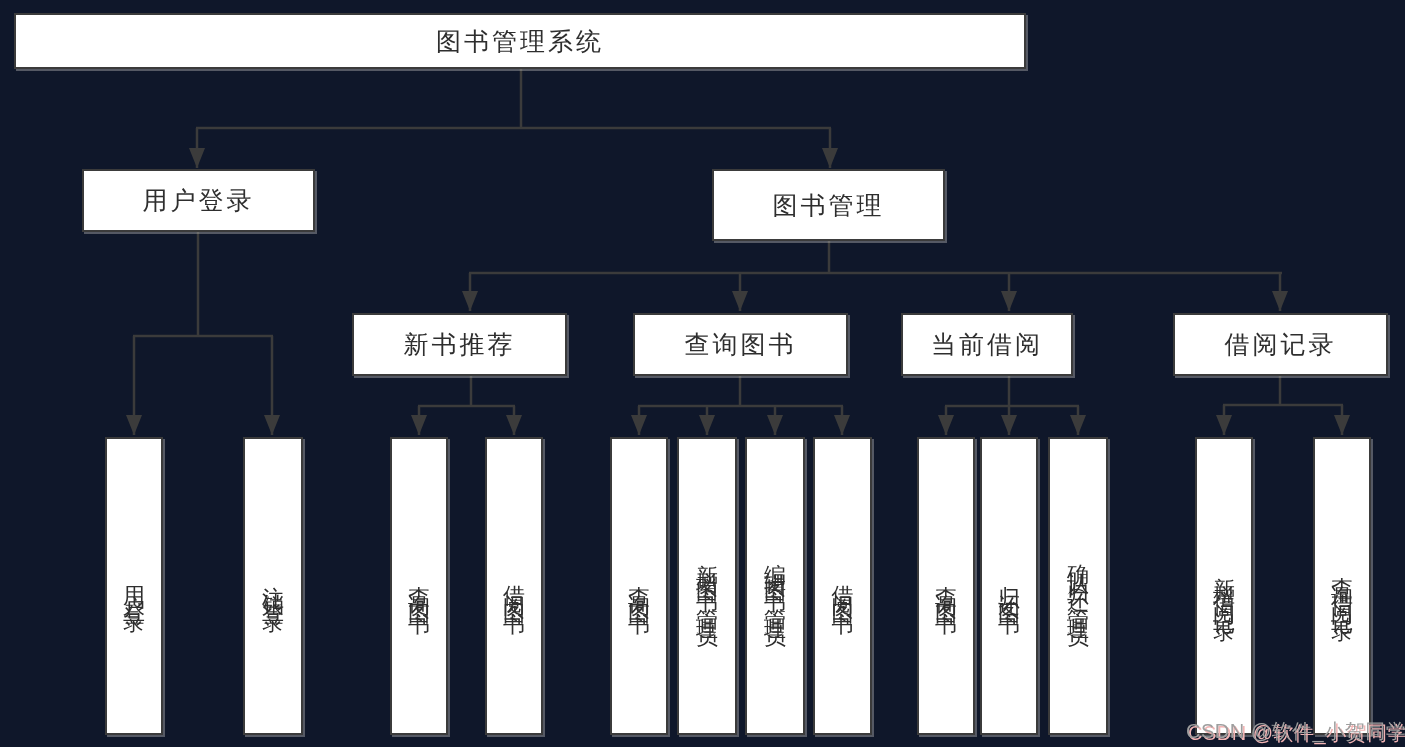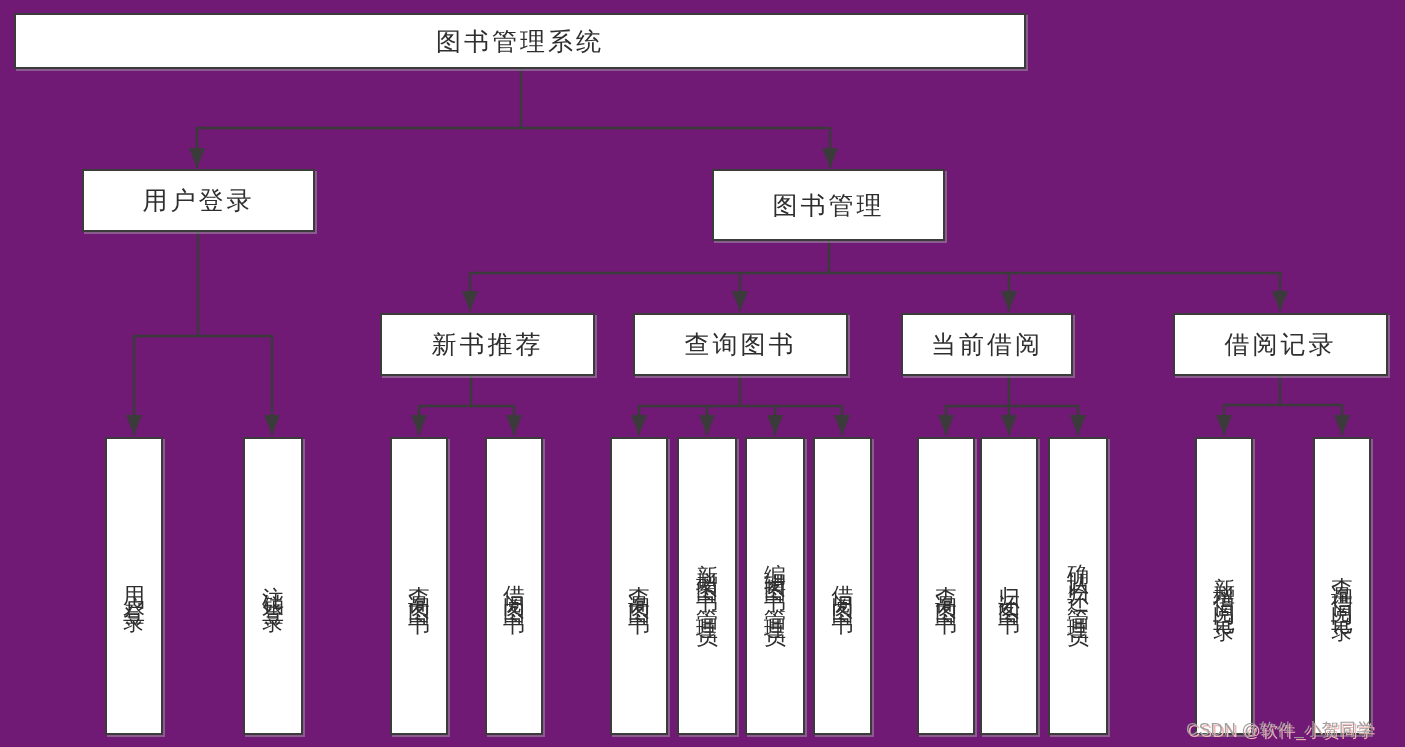--- a/index.html
+++ b/index.html
@@ -1,19 +1,19 @@
 <!DOCTYPE html>
 <html style="--ink: #3b3b3b; --text: #2e2e2e; --wm-gray: #9e9e9e; --wm-pink: #f2b4b4;"><head>
 <meta charset="utf-8">
 <style>
   html,body{margin:0;padding:0;background:#ffffff;}
   .canvas{
     position:relative;
     width:1405px;height:747px;
-    background:#701a75;
+    background:#0f172a;
     font-family:"Liberation Sans","DejaVu Sans",sans-serif;
     overflow:hidden;
   }
   .wires{position:absolute;left:0;top:0;width:1405px;height:747px;}
   .wires line{stroke:var(--ink,#3b3b3b);stroke-width:2.5;}
   .wires .ah{fill:var(--ink,#3b3b3b);}
   .node{
     position:absolute;box-sizing:border-box;
     display:flex;align-items:center;justify-content:center;
     background:#ffffff;border:2px solid var(--ink,#3b3b3b);
@@ -32,21 +32,21 @@
     z-index:2;
   }
   .vtext{
     writing-mode:vertical-rl;
     text-orientation:mixed;
     font-size:22px;letter-spacing:9px;line-height:1;
     white-space:nowrap;
   }
   .watermark{
     position:absolute;left:1186px;top:718px;
-    font-size:17px;letter-spacing:.5px;white-space:nowrap;
+    font-size:20px;letter-spacing:.5px;white-space:nowrap;
     color:var(--wm-gray,#9e9e9e);
     text-shadow:2px 2px 0 var(--wm-pink,#f2b4b4);
     z-index:3;
   }
 </style>
 </head>
 <body>
 
 <div class="canvas">
 
@@ -116,21 +116,21 @@
     <span>图书管理系统</span>
   </div>
 
   <div class="node" style="left:82px;top:169px;width:233px;height:63px">
     <span>用户登录</span>
   </div>
   <div class="node" style="left:712px;top:169px;width:233px;height:72px">
     <span>图书管理</span>
   </div>
 
-  <div class="node" style="left:380px;top:313px;width:215px;height:63px">
+  <div class="node" style="left:352px;top:313px;width:215px;height:63px">
     <span>新书推荐</span>
   </div>
   <div class="node" style="left:633px;top:313px;width:215px;height:63px">
     <span>查询图书</span>
   </div>
   <div class="node" style="left:901px;top:313px;width:172px;height:63px">
     <span>当前借阅</span>
   </div>
   <div class="node" style="left:1173px;top:313px;width:215px;height:63px">
     <span>借阅记录</span>

